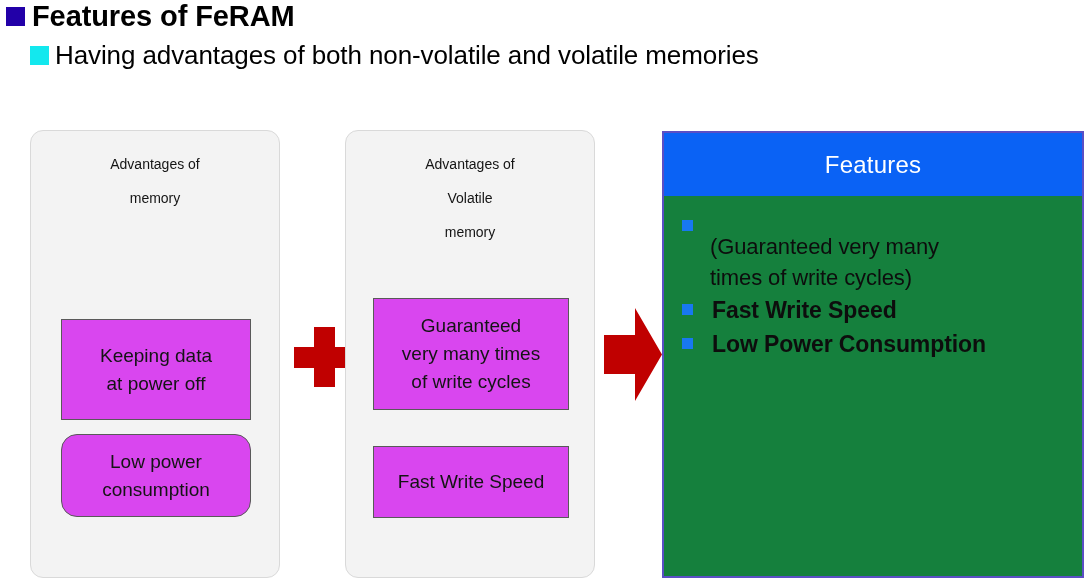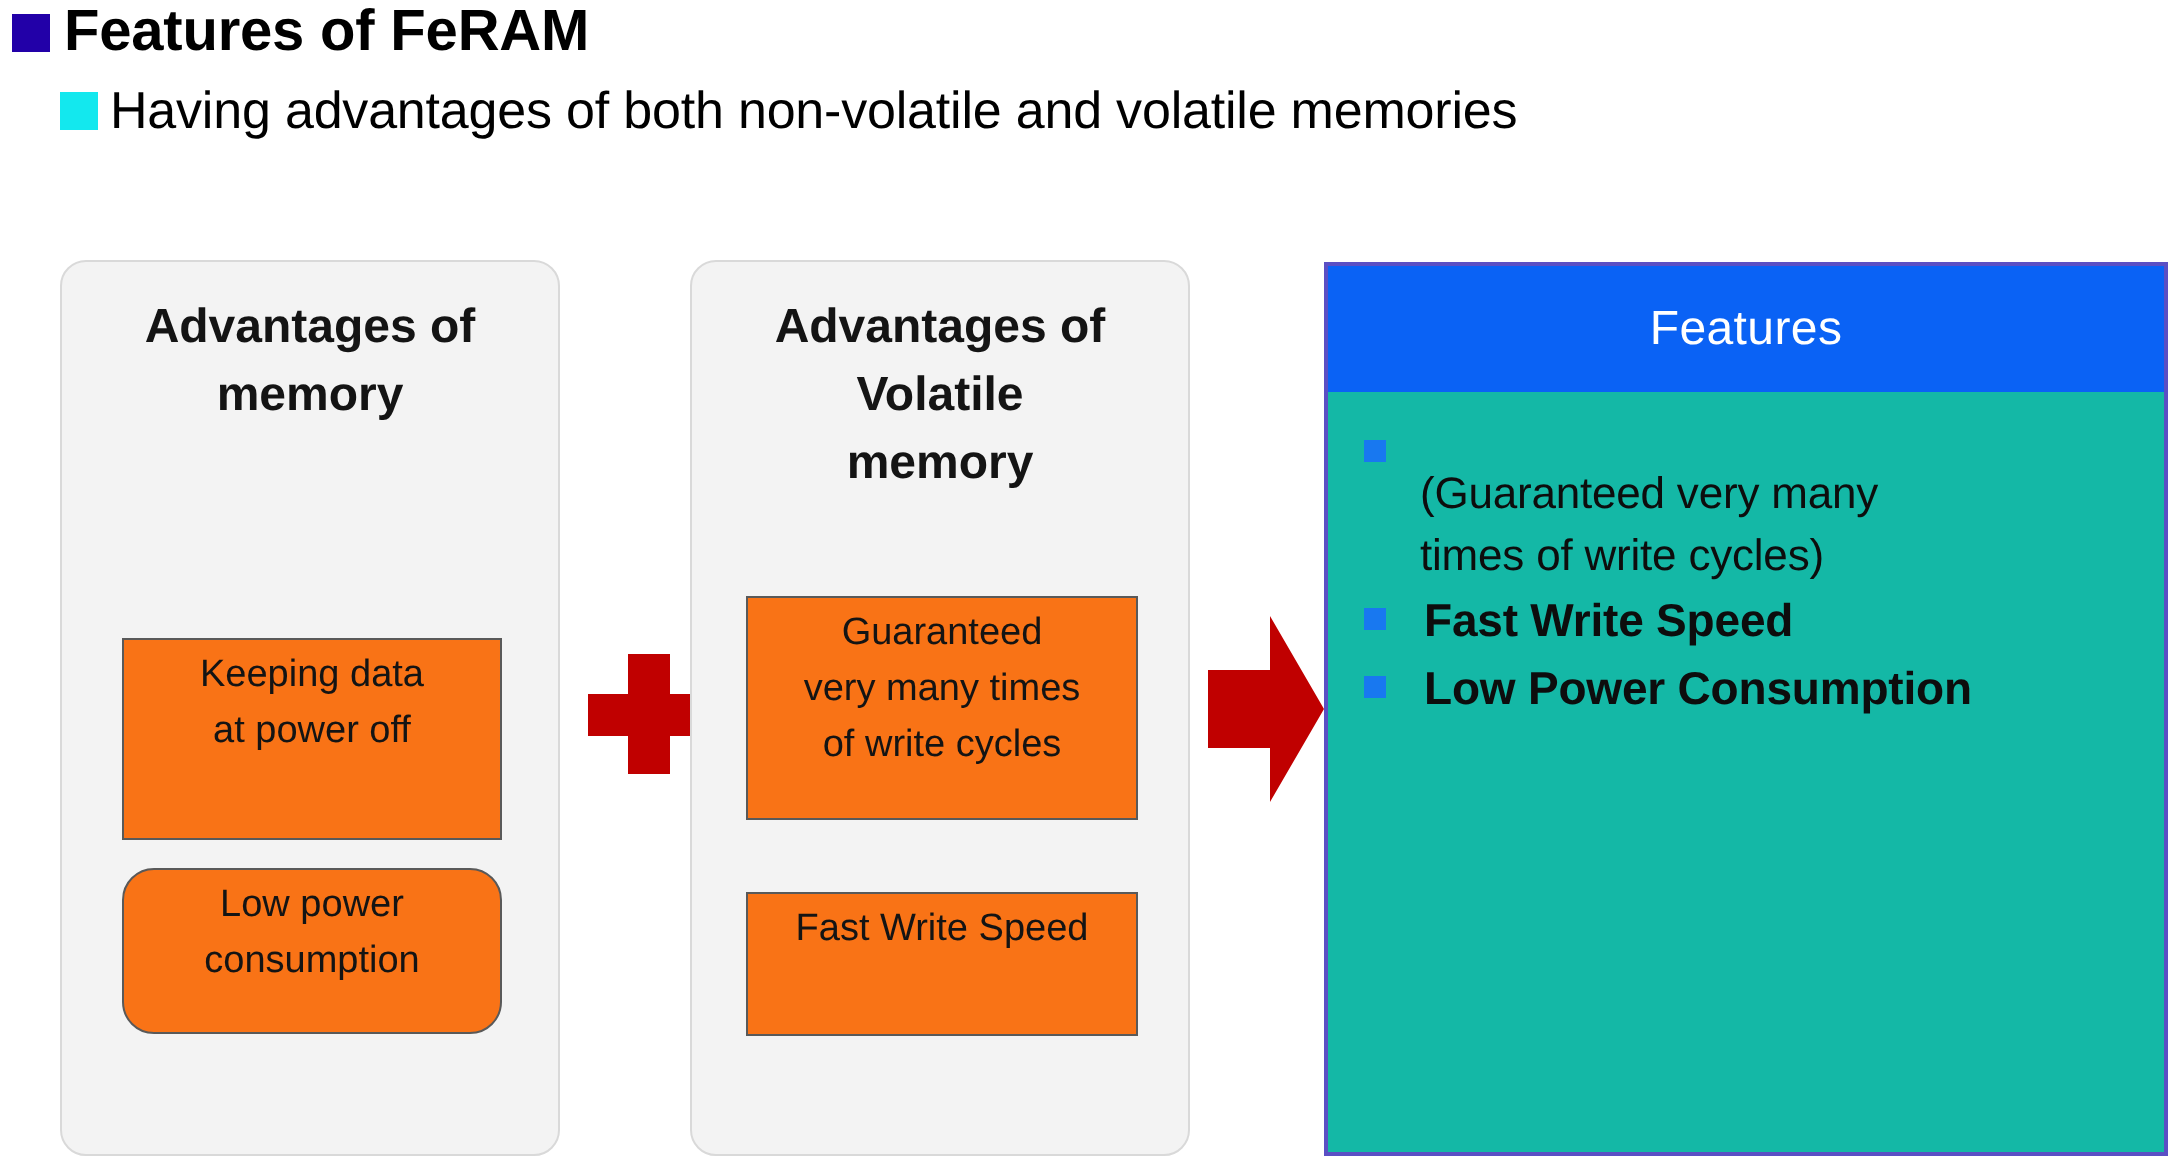--- a/index.html
+++ b/index.html
@@ -66,35 +66,35 @@
   }
   #panel-nonvolatile { left: 30px;  top: 130px; width: 250px; height: 448px; }
   #panel-volatile    { left: 345px; top: 130px; width: 250px; height: 448px; }
 
   .adv-title {
     position: absolute;
     left: 0;
     right: 0;
     top: 16px;
     text-align: center;
-    font-size: 24px;
+    font-size: 14px;
     line-height: 34px;
-    font-weight: 700;
+    font-weight: 400;
     color: #141414;
     padding: 0 6px;
     box-sizing: border-box;
   }
 
   .adv-box {
     position: absolute;
-    background: #f97316;
+    background: #d946ef;
     border: 1.4px solid #595959;
     box-sizing: border-box;
     display: flex;
-    align-items: flex-start;
+    align-items: center;
     justify-content: center;
     text-align: center;
     font-size: 19px;
     line-height: 28px;
     color: #141414;
     padding: 4px 6px;
   }
 
   #box-keeping-data   { left: 30px; top: 188px; width: 190px; height: 101px; }
   #box-low-power      { left: 30px; top: 303px; width: 190px; height: 83px; border-radius: 16px; }
@@ -134,21 +134,21 @@
   #arrow-connector svg { display: block; }
 
   
   #panel-features {
     position: absolute;
     left: 662px;
     top: 131px;
     width: 422px;
     height: 447px;
     border: 2px solid #5b4fc4;
-    background: #14b8a6;
+    background: #15803d;
     box-sizing: border-box;
   }
   #features-header {
     height: 63px;
     background: #0a62f5;
     display: flex;
     align-items: center;
     justify-content: center;
     color: #ffffff;
     font-size: 24px;

